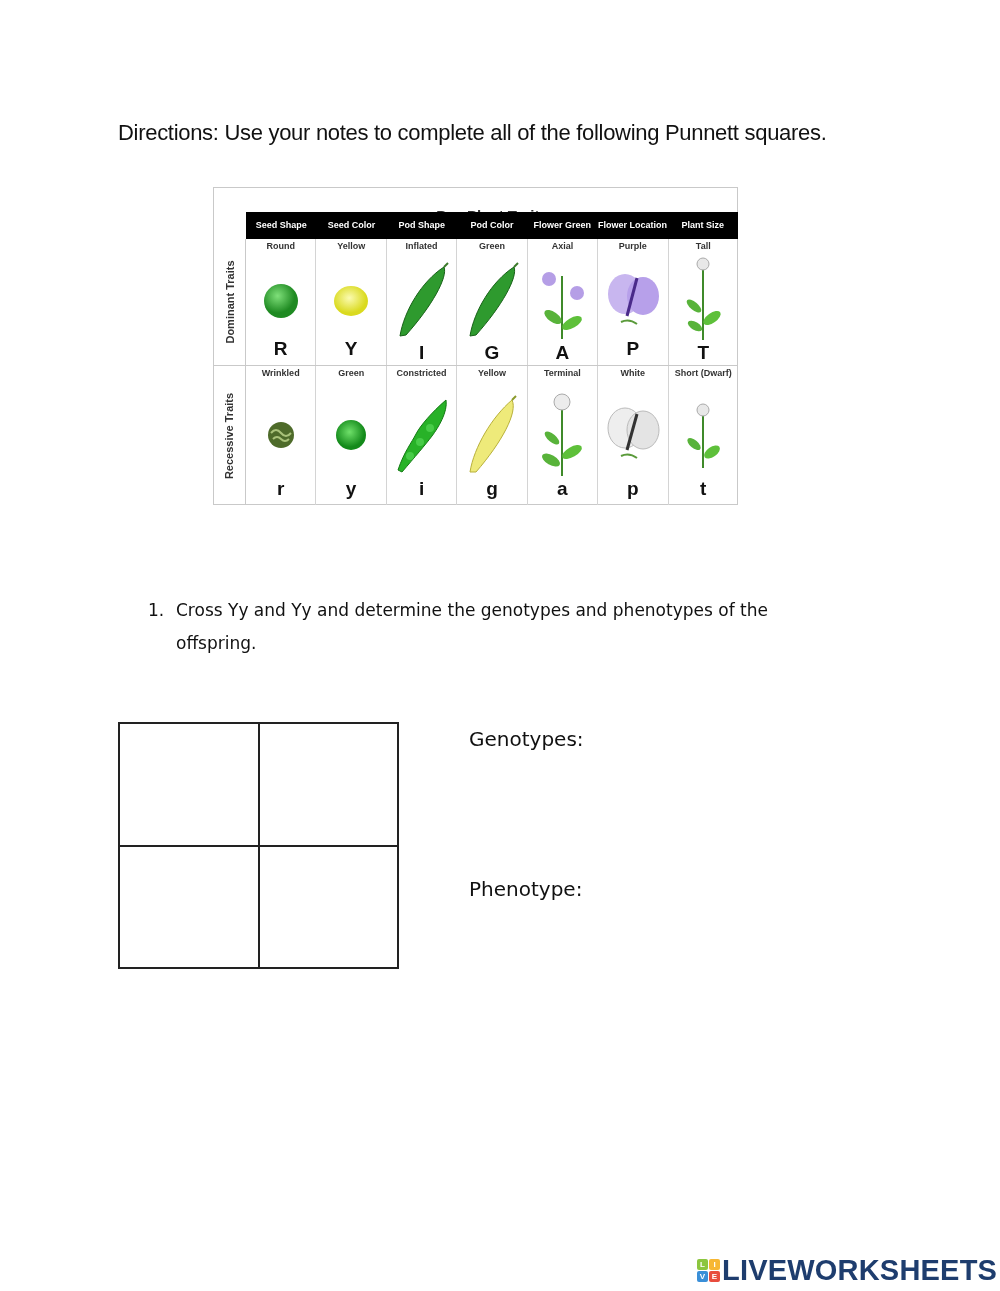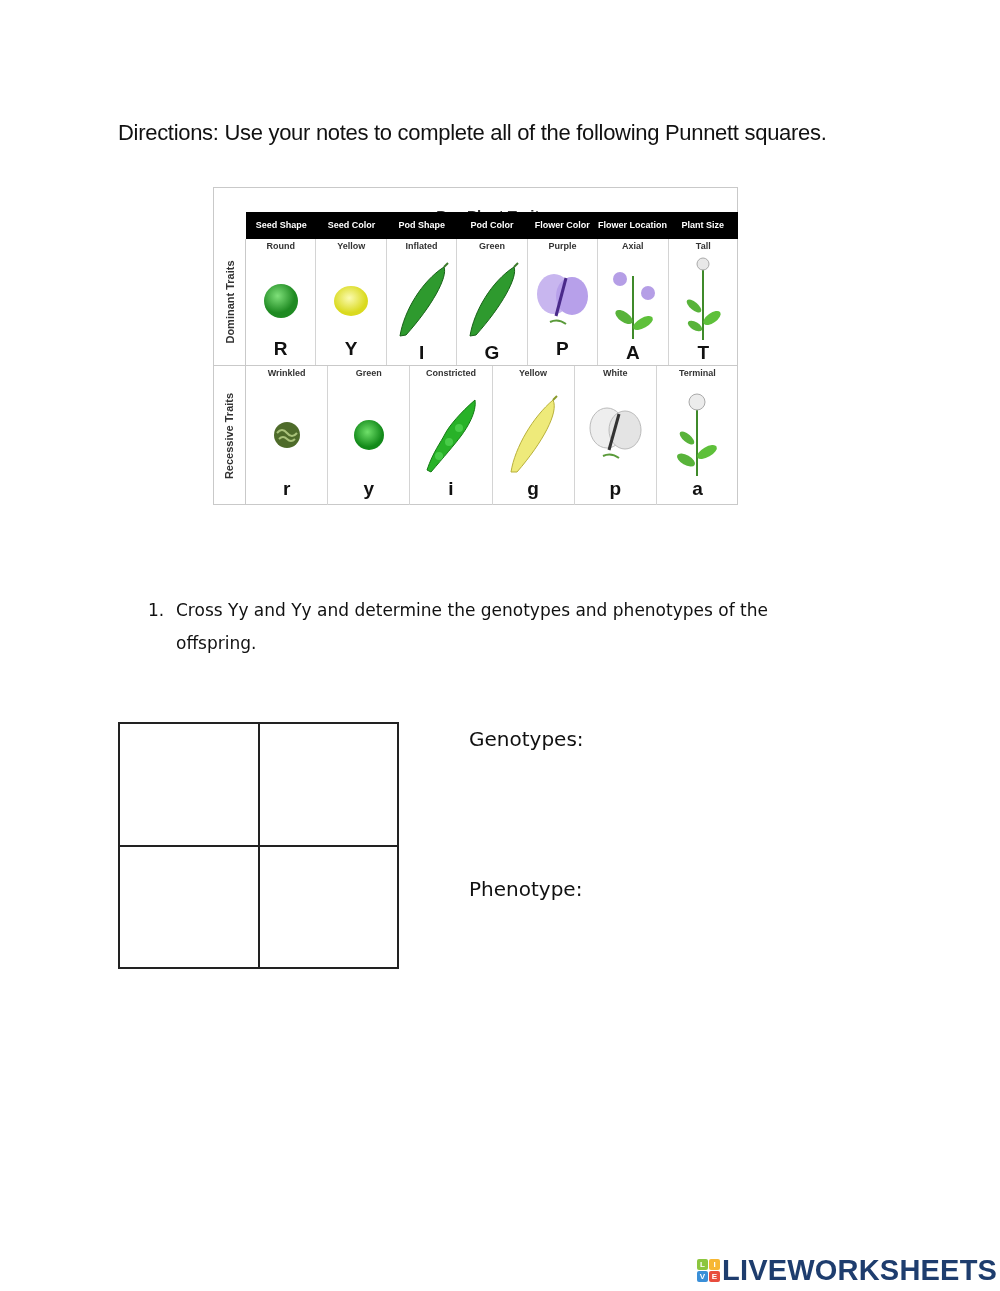--- a/index.html
+++ b/index.html
@@ -97,21 +97,21 @@
 
 <div class="directions">Directions: Use your notes to complete all of the following Punnett squares.</div>
 
 <div class="traits">
   <div class="traits-title">Pea Plant Traits</div>
   <div class="traits-head">
     <div class="h">Seed Shape</div>
     <div class="h">Seed Color</div>
     <div class="h">Pod Shape</div>
     <div class="h">Pod Color</div>
-    <div class="h">Flower Color</div>
+    <div class="h">Flower Green</div>
     <div class="h">Flower Location</div>
     <div class="h">Plant Size</div>
   </div>
 
   <div class="side dom">
       <span>Dominant Traits</span>
     </div>
   <div class="side rec">
       <span>Recessive Traits</span>
     </div>
@@ -161,43 +161,43 @@
       <div class="tname">Green</div>
       <div class="pic">
           <svg width="60" height="80">
             <path d="M8 75 C 12 50, 30 20, 52 6 C 56 16, 40 45, 14 74 Z" fill="#2e9a2e" stroke="#166016" stroke-width="1"></path>
             <path d="M52 6 l4 -4" stroke="#3c7a2a" stroke-width="2"></path>
           </svg>
         </div>
       <div class="allele">G</div>
     </div>
     <div class="cell">
-      <div class="tname">Purple</div>
-      <div class="pic">
-          <svg width="60" height="70">
-            <ellipse cx="22" cy="28" rx="17" ry="20" fill="#c8b6ef"></ellipse>
-            <ellipse cx="40" cy="30" rx="16" ry="19" fill="#b7a0ea"></ellipse>
-            <path d="M34 12 L24 50" stroke="#4a2a8a" stroke-width="3"></path>
-            <path d="M18 56 q8 -4 16 2" stroke="#5a9a3a" stroke-width="2" fill="none"></path>
-          </svg>
-        </div>
-      <div class="allele">P</div>
-    </div>
-    <div class="cell">
       <div class="tname">Axial</div>
       <div class="pic">
           <svg width="50" height="80">
             <path d="M25 78 L25 15" stroke="#3f8a2a" stroke-width="2"></path>
             <circle cx="12" cy="18" r="7" fill="#b59ee6"></circle>
             <circle cx="40" cy="32" r="7" fill="#b59ee6"></circle>
             <ellipse cx="16" cy="56" rx="10" ry="5" fill="#58b33a" transform="rotate(35 16 56)"></ellipse>
             <ellipse cx="35" cy="62" rx="11" ry="5" fill="#5ec03a" transform="rotate(-30 35 62)"></ellipse>
           </svg>
         </div>
       <div class="allele">A</div>
+    </div>
+    <div class="cell">
+      <div class="tname">Purple</div>
+      <div class="pic">
+          <svg width="60" height="70">
+            <ellipse cx="22" cy="28" rx="17" ry="20" fill="#c8b6ef"></ellipse>
+            <ellipse cx="40" cy="30" rx="16" ry="19" fill="#b7a0ea"></ellipse>
+            <path d="M34 12 L24 50" stroke="#4a2a8a" stroke-width="3"></path>
+            <path d="M18 56 q8 -4 16 2" stroke="#5a9a3a" stroke-width="2" fill="none"></path>
+          </svg>
+        </div>
+      <div class="allele">P</div>
     </div>
     <div class="cell">
       <div class="tname">Tall</div>
       <div class="pic">
           <svg width="44" height="85">
             <path d="M22 84 L22 10" stroke="#3f8a2a" stroke-width="2"></path>
             <circle cx="22" cy="8" r="6" fill="#e8e8e8" stroke="#aaa"></circle>
             <ellipse cx="13" cy="50" rx="9" ry="4" fill="#58b33a" transform="rotate(40 13 50)"></ellipse>
             <ellipse cx="31" cy="62" rx="10" ry="5" fill="#5ec03a" transform="rotate(-35 31 62)"></ellipse>
             <ellipse cx="14" cy="70" rx="8" ry="4" fill="#58b33a" transform="rotate(30 14 70)"></ellipse>
@@ -249,43 +249,55 @@
       <div class="tname">Yellow</div>
       <div class="pic">
           <svg width="60" height="85">
             <path d="M8 80 C 12 55, 30 25, 50 8 C 56 20, 40 50, 14 80 Z" fill="#eeea7a" stroke="#b8b03a"></path>
             <path d="M50 8 l4 -4" stroke="#8a9a2a" stroke-width="2"></path>
           </svg>
         </div>
       <div class="allele">g</div>
     </div>
     <div class="cell">
-      <div class="tname">White</div>
-      <div class="pic">
-          <svg width="60" height="70">
-            <ellipse cx="22" cy="28" rx="17" ry="20" fill="#eeeeee" stroke="#bbb"></ellipse>
-            <ellipse cx="40" cy="30" rx="16" ry="19" fill="#e4e4e4" stroke="#bbb"></ellipse>
-            <path d="M34 14 L24 50" stroke="#333" stroke-width="3"></path>
-            <path d="M18 56 q8 -4 16 2" stroke="#5a9a3a" stroke-width="2" fill="none"></path>
-          </svg>
-        </div>
-      <div class="allele">p</div>
-    </div>
-    <div class="cell">
       <div class="tname">Terminal</div>
       <div class="pic">
           <svg width="50" height="85">
             <path d="M25 84 L25 12" stroke="#3f8a2a" stroke-width="2"></path>
             <circle cx="25" cy="10" r="8" fill="#ececec" stroke="#aaa"></circle>
             <ellipse cx="15" cy="46" rx="9" ry="4" fill="#58b33a" transform="rotate(40 15 46)"></ellipse>
             <ellipse cx="35" cy="60" rx="11" ry="5" fill="#5ec03a" transform="rotate(-30 35 60)"></ellipse>
             <ellipse cx="14" cy="68" rx="10" ry="5" fill="#58b33a" transform="rotate(30 14 68)"></ellipse>
           </svg>
         </div>
       <div class="allele">a</div>
+    </div>
+    <div class="cell">
+      <div class="tname">White</div>
+      <div class="pic">
+          <svg width="60" height="70">
+            <ellipse cx="22" cy="28" rx="17" ry="20" fill="#eeeeee" stroke="#bbb"></ellipse>
+            <ellipse cx="40" cy="30" rx="16" ry="19" fill="#e4e4e4" stroke="#bbb"></ellipse>
+            <path d="M34 14 L24 50" stroke="#333" stroke-width="3"></path>
+            <path d="M18 56 q8 -4 16 2" stroke="#5a9a3a" stroke-width="2" fill="none"></path>
+          </svg>
+        </div>
+      <div class="allele">p</div>
+    </div>
+    <div class="cell">
+      <div class="tname">Short (Dwarf)</div>
+      <div class="pic">
+          <svg width="44" height="70">
+            <path d="M22 68 L22 12" stroke="#3f8a2a" stroke-width="2"></path>
+            <circle cx="22" cy="10" r="6" fill="#e8e8e8" stroke="#aaa"></circle>
+            <ellipse cx="13" cy="44" rx="8" ry="4" fill="#58b33a" transform="rotate(40 13 44)"></ellipse>
+            <ellipse cx="31" cy="52" rx="9" ry="5" fill="#5ec03a" transform="rotate(-35 31 52)"></ellipse>
+          </svg>
+        </div>
+      <div class="allele">t</div>
     </div>
   </div>
 </div>
 
 <div class="question">
   <span class="num">1.</span>
   <span class="txt">Cross Yy and Yy and determine the genotypes and phenotypes of the offspring.</span>
 </div>
 
 <div class="punnett">

